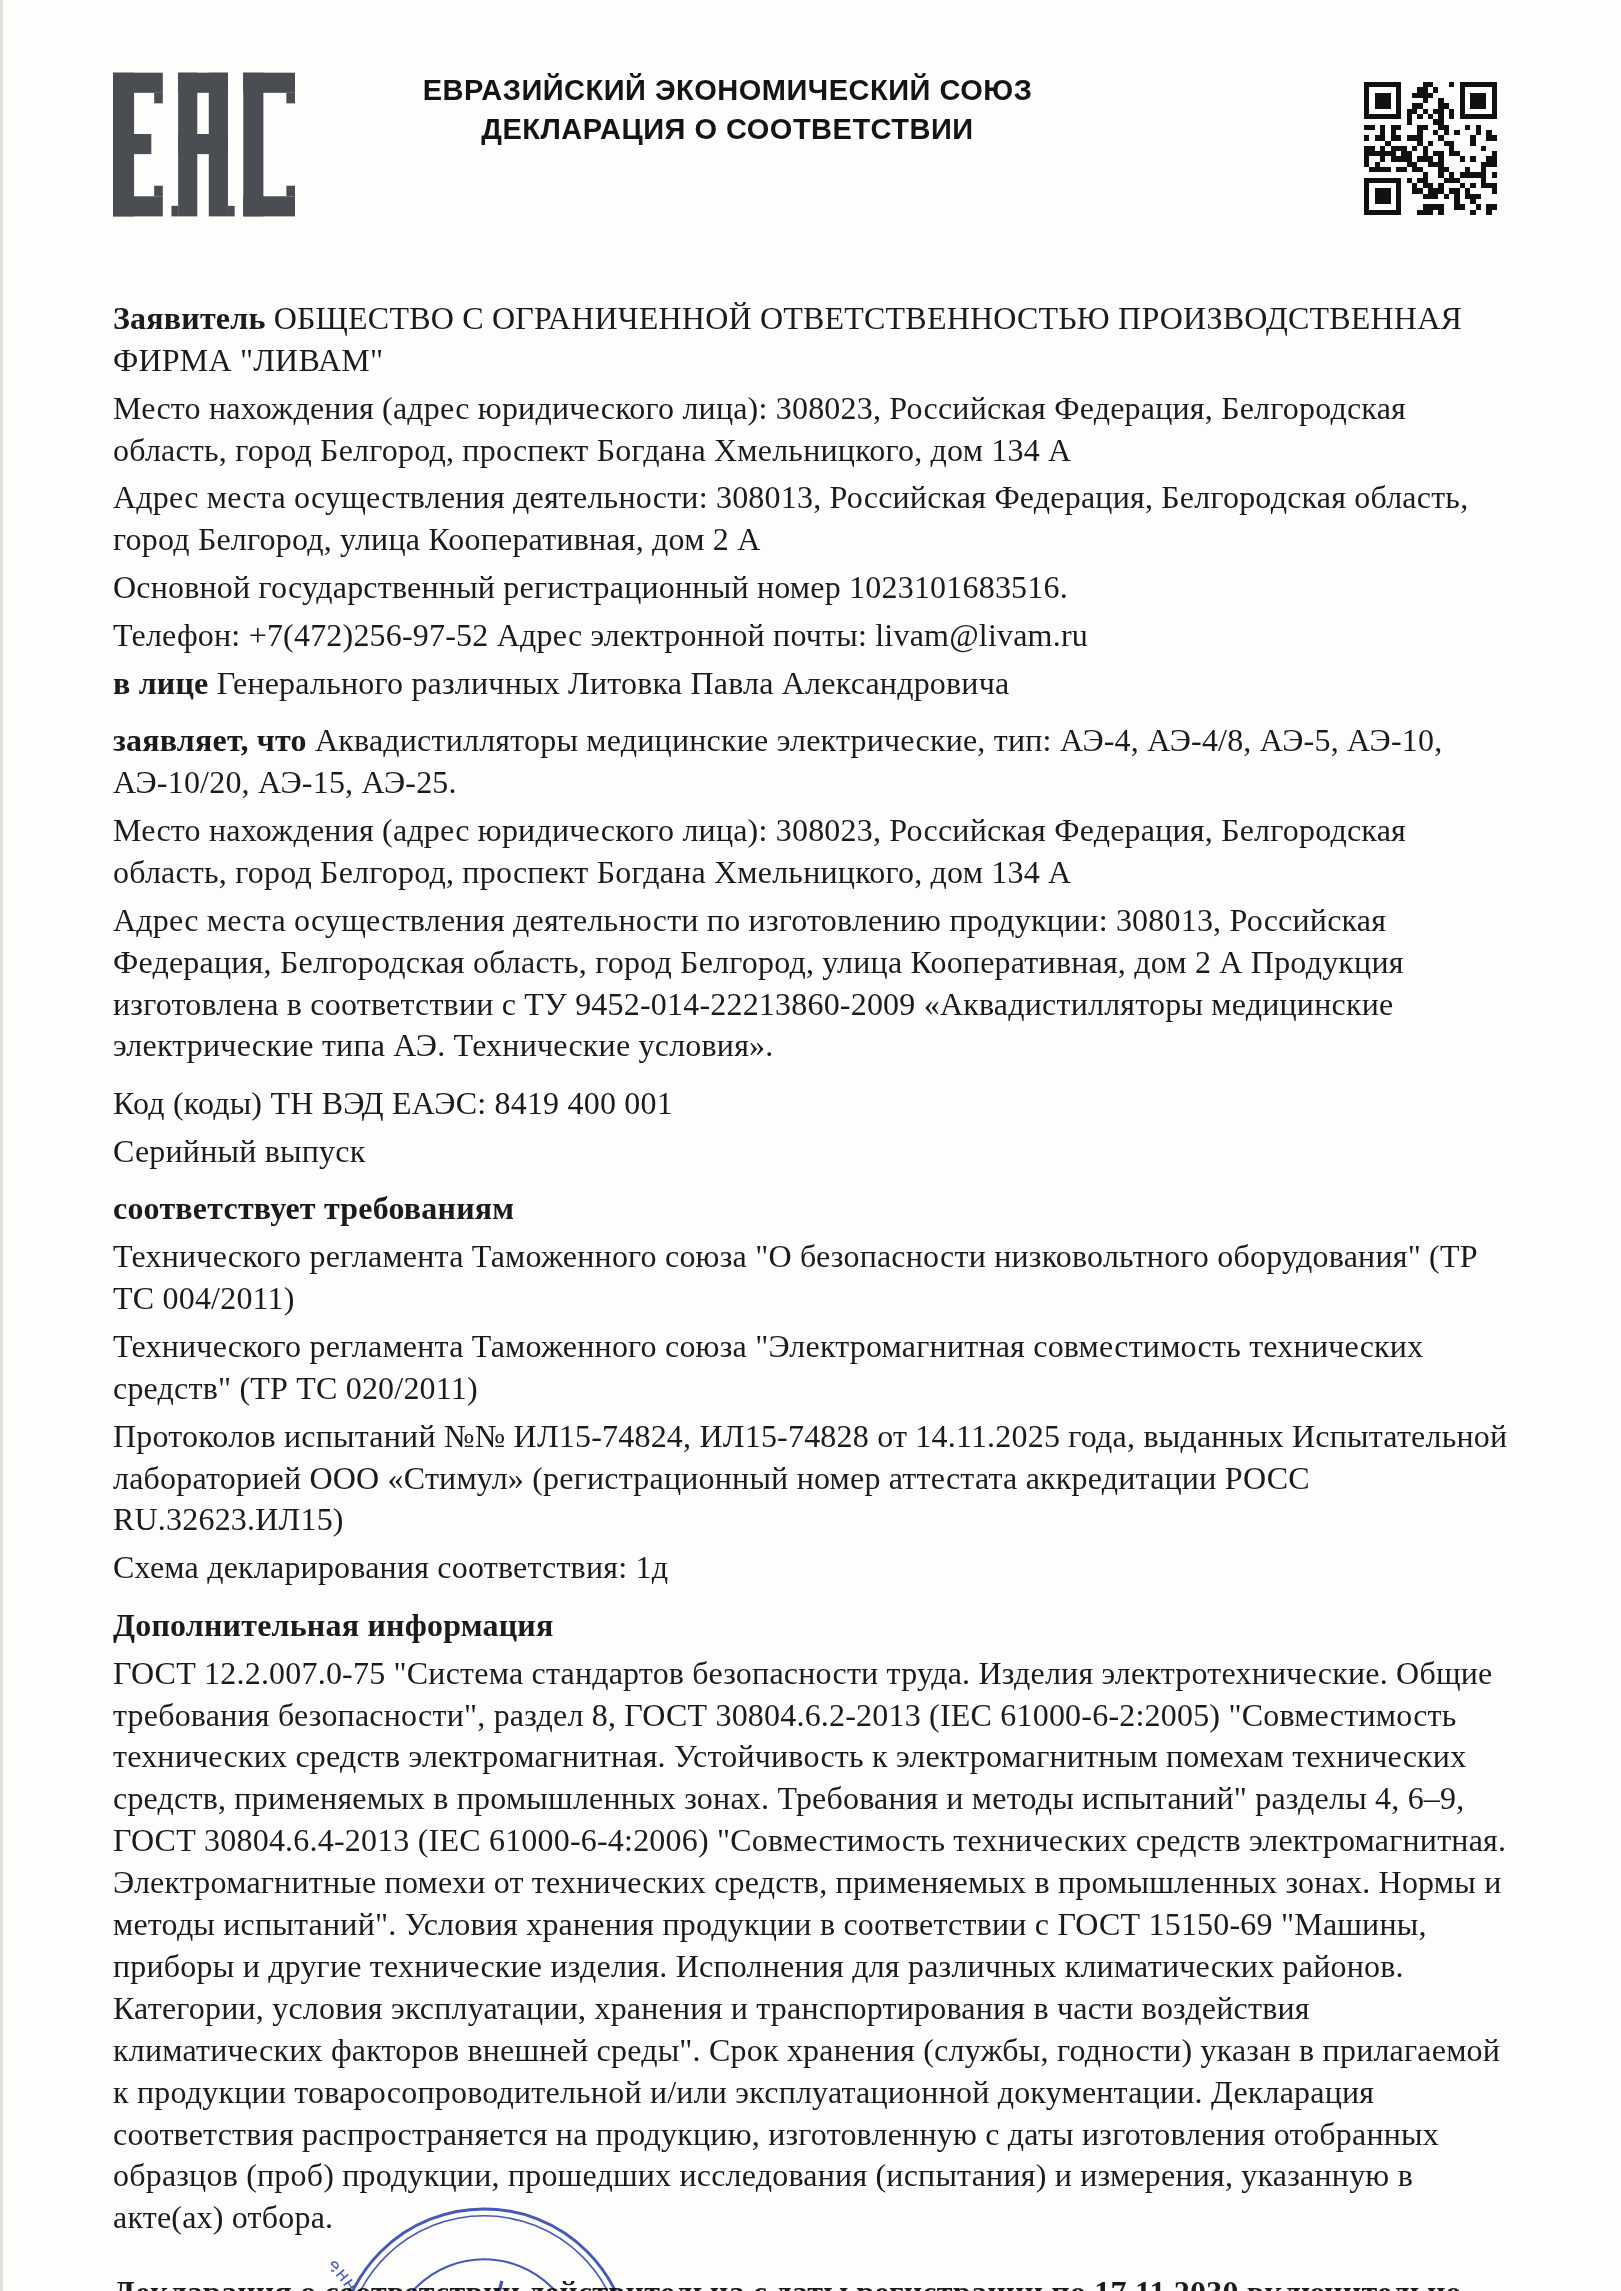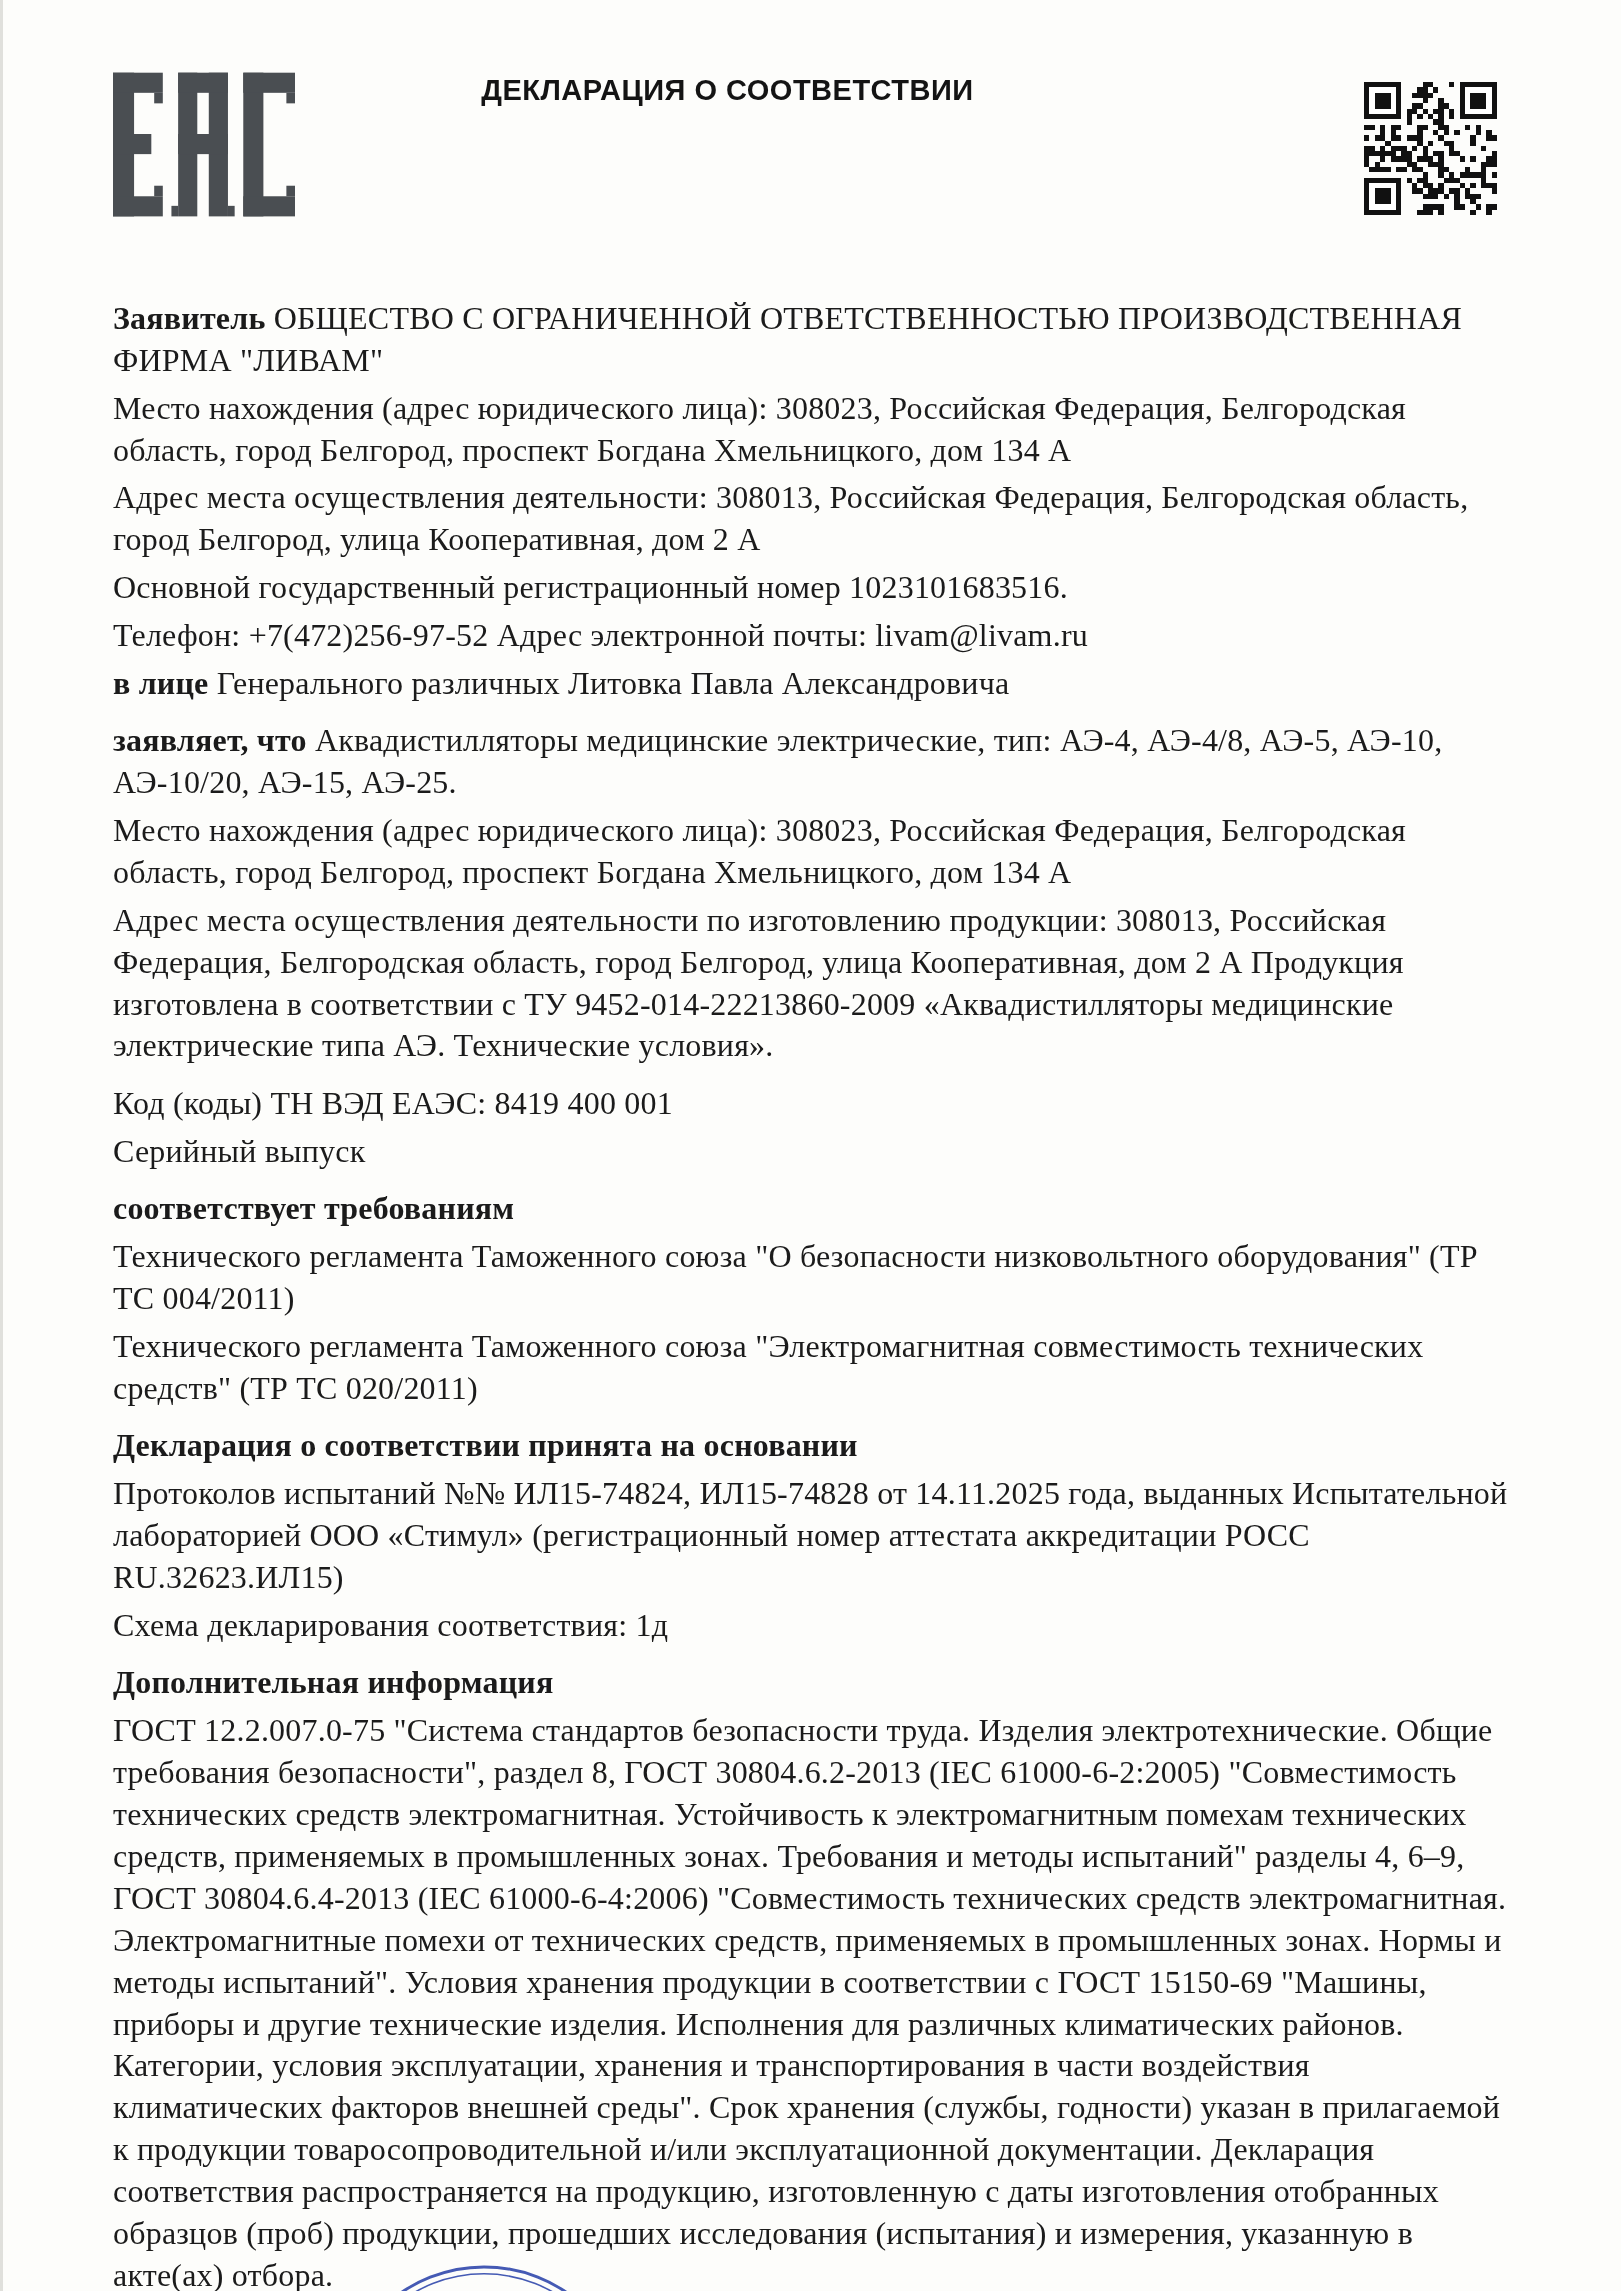--- a/index.html
+++ b/index.html
@@ -61,20 +61,21 @@
         <rect x="61" y="139" width="7" height="11"></rect>
           <rect x="120" y="139" width="7" height="11"></rect>
 
         <rect x="136" y="0" width="21" height="150"></rect>
         <rect x="136" y="0" width="54" height="21"></rect>
           <rect x="181" y="21" width="9" height="11"></rect>
         <rect x="136" y="129" width="54" height="21"></rect>
           <rect x="181" y="118" width="9" height="11"></rect>
       </svg>
       <div class="titles">
+        <div>ЕВРАЗИЙСКИЙ ЭКОНОМИЧЕСКИЙ СОЮЗ</div>
         <div>ДЕКЛАРАЦИЯ О СООТВЕТСТВИИ</div>
       </div>
       <svg id="qr" class="qr" width="133" height="133" viewBox="0 0 25 25" shape-rendering="crispEdges">
           <rect x="0" y="0" width="7" height="7" fill="#111"></rect>
           <rect x="1" y="1" width="5" height="5" fill="#fff"></rect>
           <rect x="2" y="2" width="3" height="3" fill="#111"></rect>
           <rect x="18" y="0" width="7" height="7" fill="#111"></rect>
           <rect x="19" y="1" width="5" height="5" fill="#fff"></rect>
           <rect x="20" y="2" width="3" height="3" fill="#111"></rect>
           <rect x="0" y="18" width="7" height="7" fill="#111"></rect>
@@ -277,21 +278,20 @@
       <p>Телефон: +7(472)256-97-52 Адрес электронной почты: livam@livam.ru</p>
       <p><b>в лице</b><span> Генерального различных Литовка Павла Александровича</span></p>
       <p class="gap"><b>заявляет, что</b><span> Аквадистилляторы медицинские электрические, тип: АЭ-4, АЭ-4/8, АЭ-5, АЭ-10, АЭ-10/20, АЭ-15, АЭ-25.</span></p>
       <p>Место нахождения (адрес юридического лица): 308023, Российская Федерация, Белгородская область, город Белгород, проспект Богдана Хмельницкого, дом 134 А</p>
       <p>Адрес места осуществления деятельности по изготовлению продукции: 308013, Российская Федерация, Белгородская область, город Белгород, улица Кооперативная, дом 2 А Продукция изготовлена в соответствии с ТУ 9452-014-22213860-2009 «Аквадистилляторы медицинские электрические типа АЭ. Технические условия».</p>
       <p class="gap">Код (коды) ТН ВЭД ЕАЭС: 8419 400 001</p>
       <p>Серийный выпуск</p>
       <p class="gap"><b>соответствует требованиям</b></p>
       <p>Технического регламента Таможенного союза "О безопасности низковольтного оборудования" (ТР ТС 004/2011)</p>
       <p>Технического регламента Таможенного союза "Электромагнитная совместимость технических средств" (ТР ТС 020/2011)</p>
-      <p class="gap"><b>Декларация о соответствии принята на основании</b></p>
       <p>Протоколов испытаний №№ ИЛ15-74824, ИЛ15-74828 от 14.11.2025 года, выданных Испытательной лабораторией ООО «Стимул» (регистрационный номер аттестата аккредитации РОСС RU.32623.ИЛ15)</p>
       <p>Схема декларирования соответствия: 1д</p>
       <p class="gap"><b>Дополнительная информация</b></p>
       <p>ГОСТ 12.2.007.0-75 "Система стандартов безопасности труда. Изделия электротехнические. Общие требования безопасности", раздел 8, ГОСТ 30804.6.2-2013 (IEC 61000-6-2:2005) "Совместимость технических средств электромагнитная. Устойчивость к электромагнитным помехам технических средств, применяемых в промышленных зонах. Требования и методы испытаний" разделы 4, 6–9, ГОСТ 30804.6.4-2013 (IEC 61000-6-4:2006) "Совместимость технических средств электромагнитная. Электромагнитные помехи от технических средств, применяемых в промышленных зонах. Нормы и методы испытаний". Условия хранения продукции в соответствии с ГОСТ 15150-69 "Машины, приборы и другие технические изделия. Исполнения для различных климатических районов. Категории, условия эксплуатации, хранения и транспортирования в части воздействия климатических факторов внешней среды". Срок хранения (службы, годности) указан в прилагаемой к продукции товаросопроводительной и/или эксплуатационной документации. Декларация соответствия распространяется на продукцию, изготовленную с даты изготовления отобранных образцов (проб) продукции, прошедших исследования (испытания) и измерения, указанную в акте(ах) отбора.</p>
       <p class="validity">Декларация о соответствии действительна с даты регистрации по 17.11.2030 включительно.</p>
     </div>
 
     <div class="sig-row">
       <svg class="signature-scribble" width="353" height="225" viewBox="0 0 360 230" fill="none" stroke="#3d55c0" stroke-width="3.2" stroke-linecap="round">
         <path d="M 44 142 C 54 96 82 46 76 86 C 70 124 46 166 62 172 C 78 178 90 136 100 114"></path>

